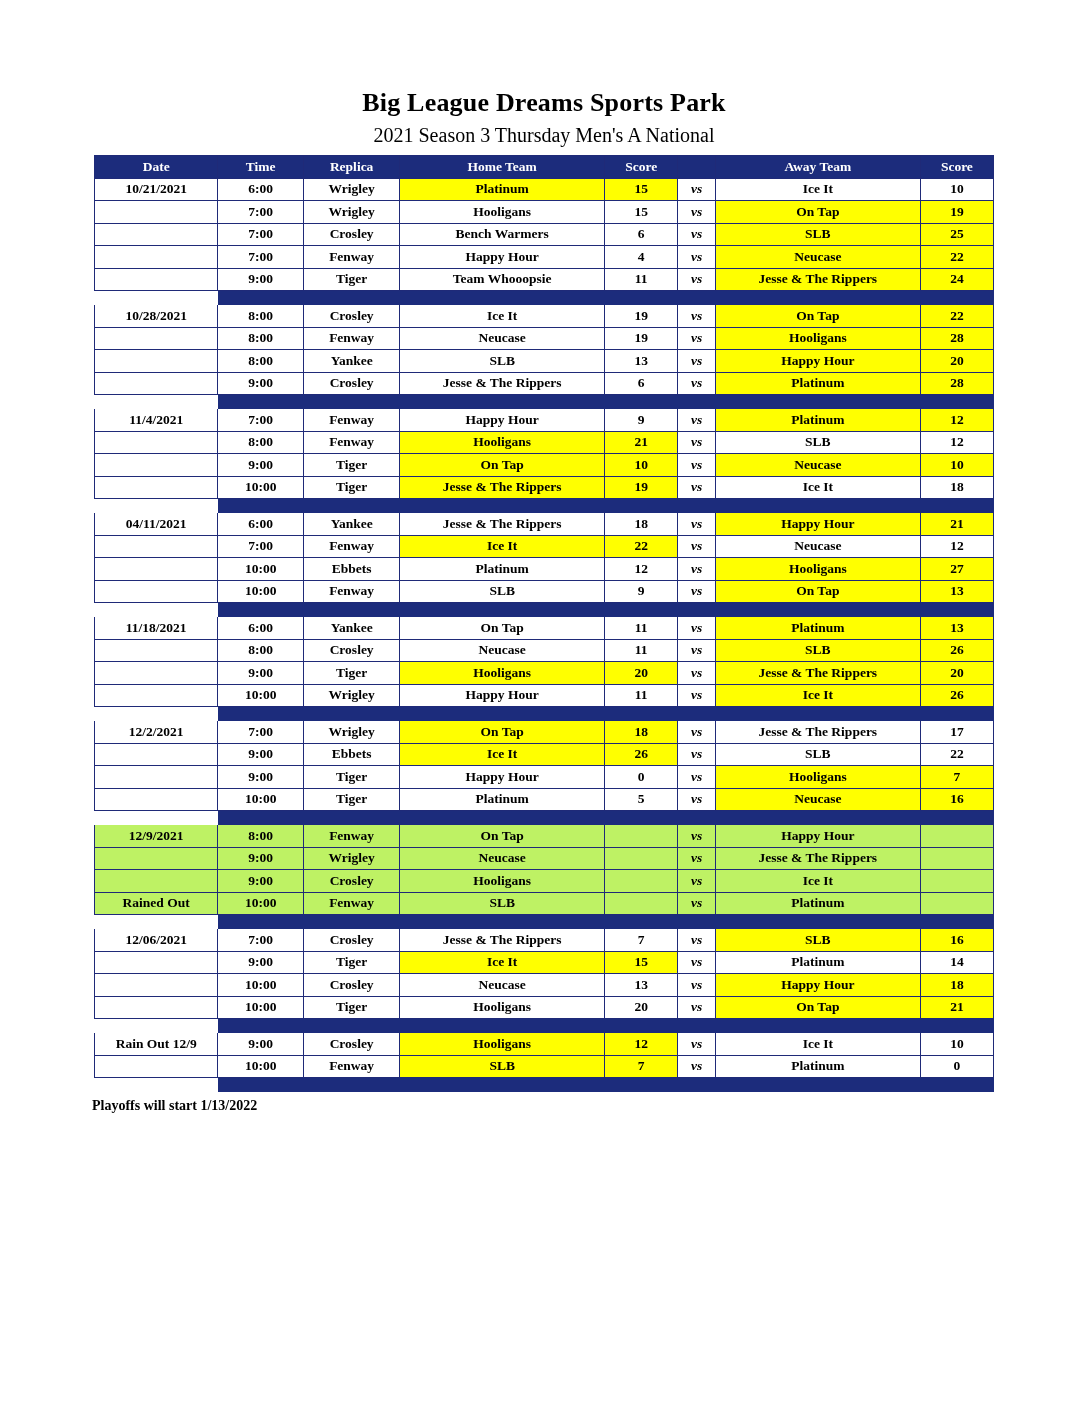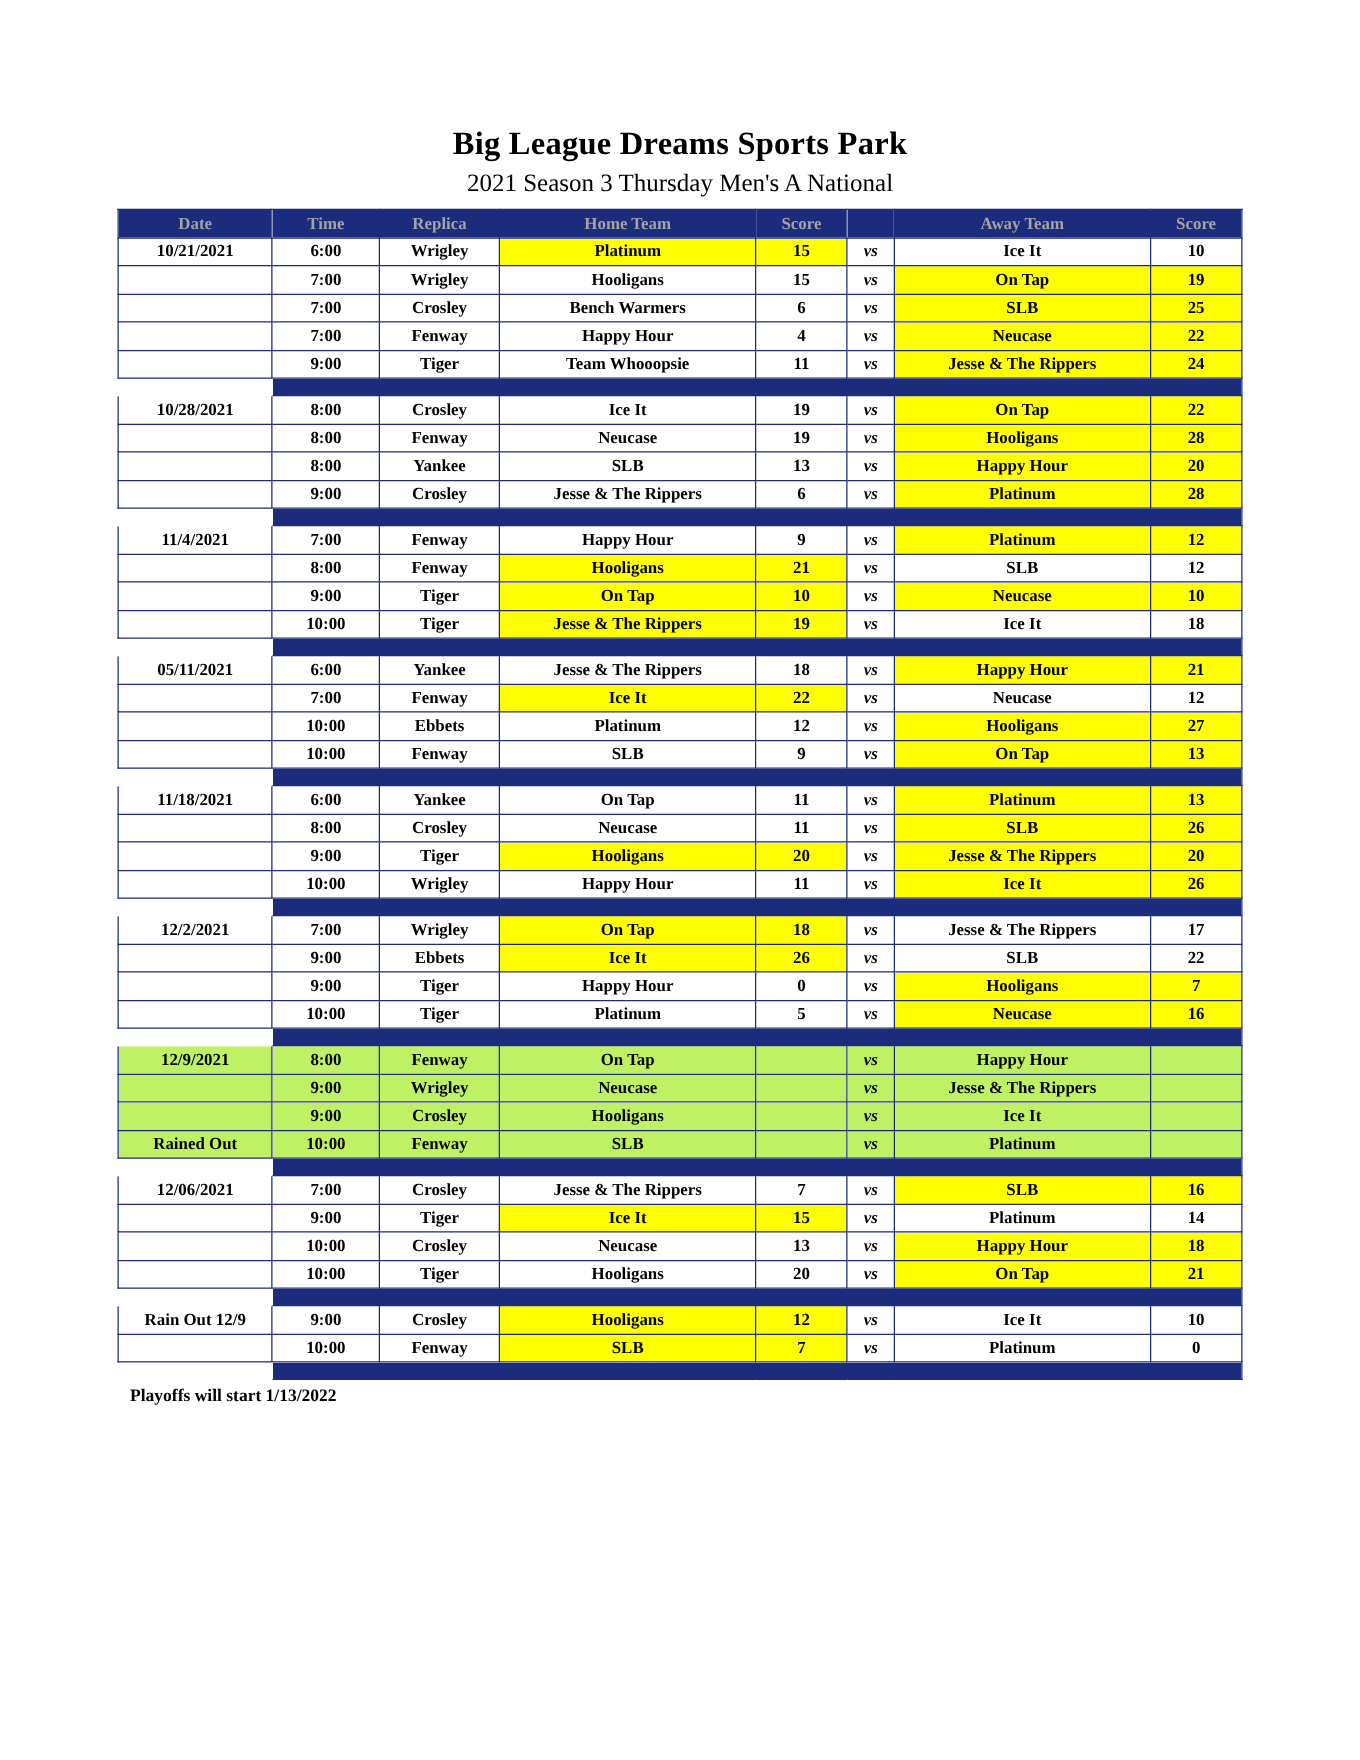--- a/index.html
+++ b/index.html
@@ -12,21 +12,21 @@
     height: 1408px;
     font-family: "Liberation Serif", serif;
     color: #000000;
     position: relative;
   }
   .page {
     position: relative;
     width: 1088px;
     height: 1408px;
     box-sizing: border-box;
-    padding: 12px;
+    padding: 0;
   }
   .header-block {
     text-align: center;
     padding-top: 88px;
   }
   .title {
     font-size: 26px;
     font-weight: bold;
     letter-spacing: 0.2px;
     margin: 0;
@@ -57,21 +57,21 @@
     font-weight: bold;
     text-align: center;
     height: 21.5px;
     padding: 0 2px;
     overflow: hidden;
     white-space: nowrap;
     font-family: "Liberation Serif", serif;
   }
   thead th {
     background: #1c2c7c;
-    color: #a3a3a3;
+    color: #ffffff;
     font-size: 14px;
     height: 22px;
   }
   col.c-date   { width: 118px; }
   col.c-time   { width: 82px;  }
   col.c-replica{ width: 92px;  }
   col.c-home   { width: 196px; }
   col.c-hscore { width: 70px;  }
   col.c-vs     { width: 36px;  }
   col.c-away   { width: 196px; }
@@ -271,21 +271,21 @@
           <td class="hl">19</td>
           <td class="vs">vs</td>
           <td>Ice It</td>
           <td>18</td>
         </tr>
         <tr class="spacer">
           <td class="blank"></td>
           <td colspan="7"></td>
         </tr>
         <tr>
-          <td>05/11/2021</td>
+          <td>04/11/2021</td>
           <td>6:00</td>
           <td>Yankee</td>
           <td>Jesse &amp; The Rippers</td>
           <td>18</td>
           <td class="vs">vs</td>
           <td class="hl">Happy Hour</td>
           <td class="hl">21</td>
         </tr>
         <tr>
           <td></td>

